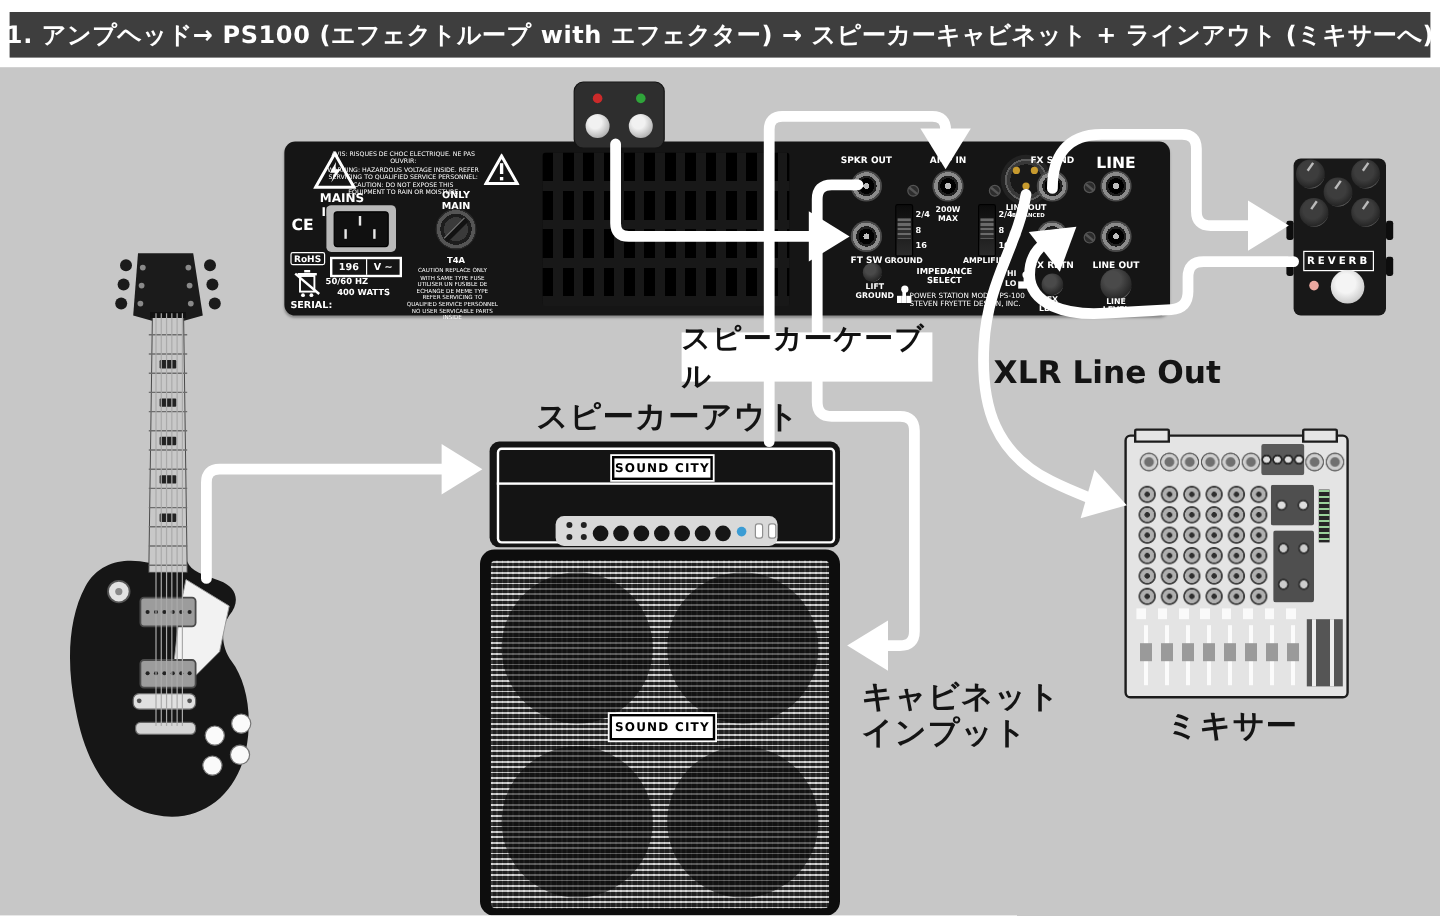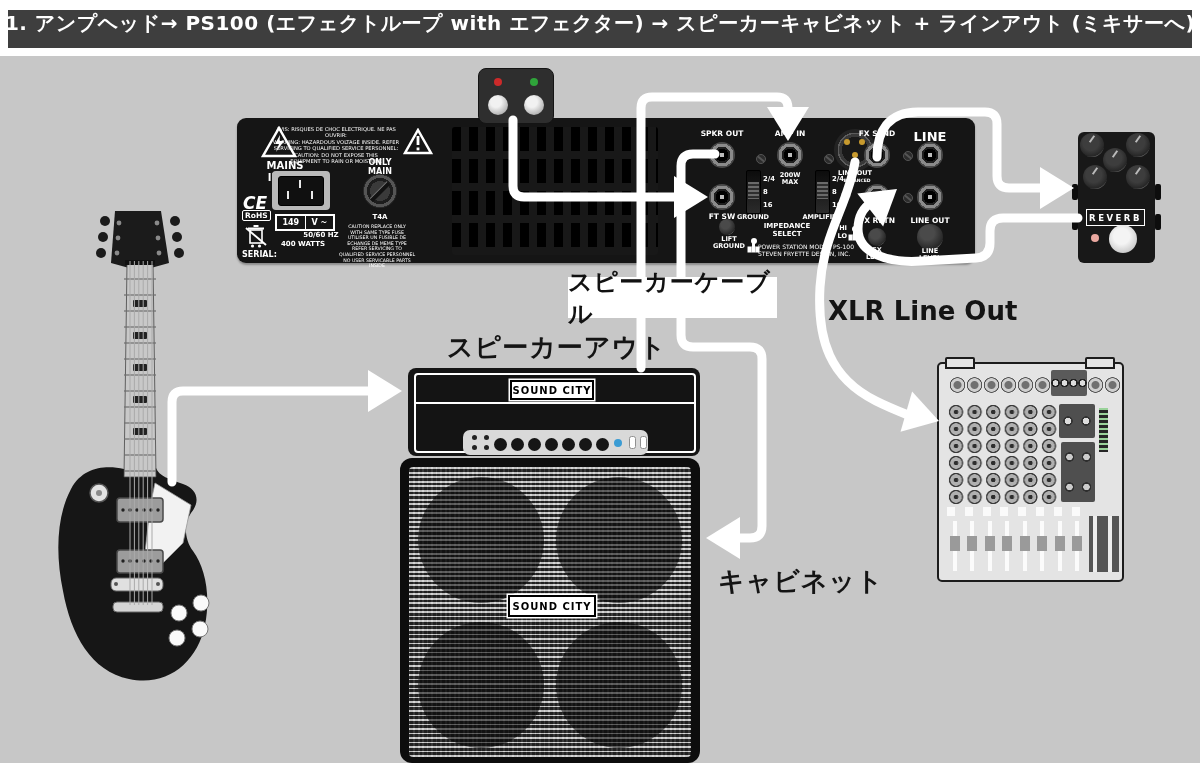--- a/index.html
+++ b/index.html
@@ -1,20 +1,20 @@
 <!DOCTYPE html>
 <html><head>
 <meta charset="utf-8">
 <style>
   html,body{margin:0;padding:0;background:#ffffff;font-family:"DejaVu Sans","Liberation Sans",sans-serif;}
   #stage{position:relative;width:1200px;height:763px;background:#c7c7c7;overflow:hidden;}
   .abs{position:absolute;}
   .ctr{transform:translateX(-50%);}
   .topstrip{left:0;top:0;width:1200px;height:56px;background:#ffffff;}
-  .titlebar{left:8px;top:10px;width:1184px;height:38px;background:#3e3e3e;display:flex;justify-content:center;}
+  .titlebar{left:8px;top:10px;width:1184px;height:38px;background:#3e3e3e;display:flex;align-items:center;justify-content:center;}
   .titlebar span{color:#fff;font-size:20px;font-weight:bold;letter-spacing:.5px;white-space:nowrap;}
 
   
   .rack{left:237px;top:118px;width:738px;height:145px;background:#151515;border-radius:9px;box-shadow:0 2px 2px rgba(0,0,0,.3);}
   .rk{position:absolute;color:#fff;line-height:1.15;text-align:center;font-weight:bold;}
   .vents{left:215px;top:9px;width:206px;height:128px;border-radius:3px;
     background-color:#000;
     background-image:
       repeating-linear-gradient(180deg, transparent 0 24px, #181818 24px 32px),
       repeating-linear-gradient(90deg, transparent 0 9px, #181818 9px 17px);}
@@ -138,27 +138,27 @@
     </div>
 
     <div class="rk" style="left:12px;top:42px;width:72px;font-size:10px">MAINS INPUT</div>
     <div class="iec-out" style="left:35px;top:53px;width:58px;height:39px">
       <div class="iec-in" style="left:6px;top:5px;width:44px;height:28px"></div>
       <div class="iec-pin" style="left:27px;top:9px;width:2px;height:8px"></div>
       <div class="iec-pin" style="left:15px;top:20px;width:2px;height:8px"></div>
       <div class="iec-pin" style="left:39px;top:20px;width:2px;height:8px"></div>
     </div>
     <div class="vbox" style="left:38px;top:96px;width:56px;height:13px">
-      <span style="flex:1;text-align:center;border-right:1.5px solid #fff;height:100%;line-height:13px">149</span>
+      <span style="flex:1;text-align:center;border-right:1.5px solid #fff;height:100%;line-height:13px">196</span>
       <span style="flex:1;text-align:center;line-height:13px">V ~</span>
     </div>
-    <div class="rk" style="left:56px;top:113px;width:56px;font-size:7px">50/60 HZ</div>
+    <div class="rk" style="left:24px;top:113px;width:56px;font-size:7px">50/60 HZ</div>
     <div class="rk" style="left:38px;top:122px;width:56px;font-size:7px">400 WATTS</div>
 
-    <div class="rk" style="left:6px;top:76px;font-size:17px;font-style:italic">CE</div>
+    <div class="rk" style="left:6px;top:64px;font-size:13px;">CE</div>
     <div class="rohs" style="left:5px;top:92px">RoHS</div>
     <svg class="abs" style="left:7px;top:106px" width="24" height="25" viewBox="0 0 24 25">
       <rect x="6" y="6" width="12" height="13" fill="none" stroke="#fff" stroke-width="1.6"></rect>
       <rect x="4" y="3.5" width="16" height="2" fill="#fff"></rect>
         <rect x="9.5" y="1" width="5" height="2" fill="#fff"></rect>
       <circle cx="8.5" cy="22" r="1.6" fill="#fff"></circle>
         <circle cx="15.5" cy="22" r="1.6" fill="#fff"></circle>
       <line x1="2" y1="4" x2="22" y2="21" stroke="#fff" stroke-width="2"></line>
     </svg>
     <div class="rk" style="left:5px;top:132px;font-size:8px">SERIAL:</div>
@@ -440,15 +440,17 @@
     </g>
   </svg>
 
   <div class="abs cablebox">
     <span>スピーカーケーブル</span>
   </div>
   <div class="biglabel" style="left:447px;top:330px">スピーカーアウト</div>
   <div class="biglabel" style="left:828px;top:296px;font-weight:600;letter-spacing:0">XLR Line Out</div>
   <div class="biglabel" style="left:718px;top:566px;line-height:30px">
     <div>キャビネット</div>
-  </div>
+    <div>インプット</div>
+  </div>
+  <div class="biglabel" style="left:972px;top:587px">ミキサー</div>
 
 </div>
 
 </body></html>

